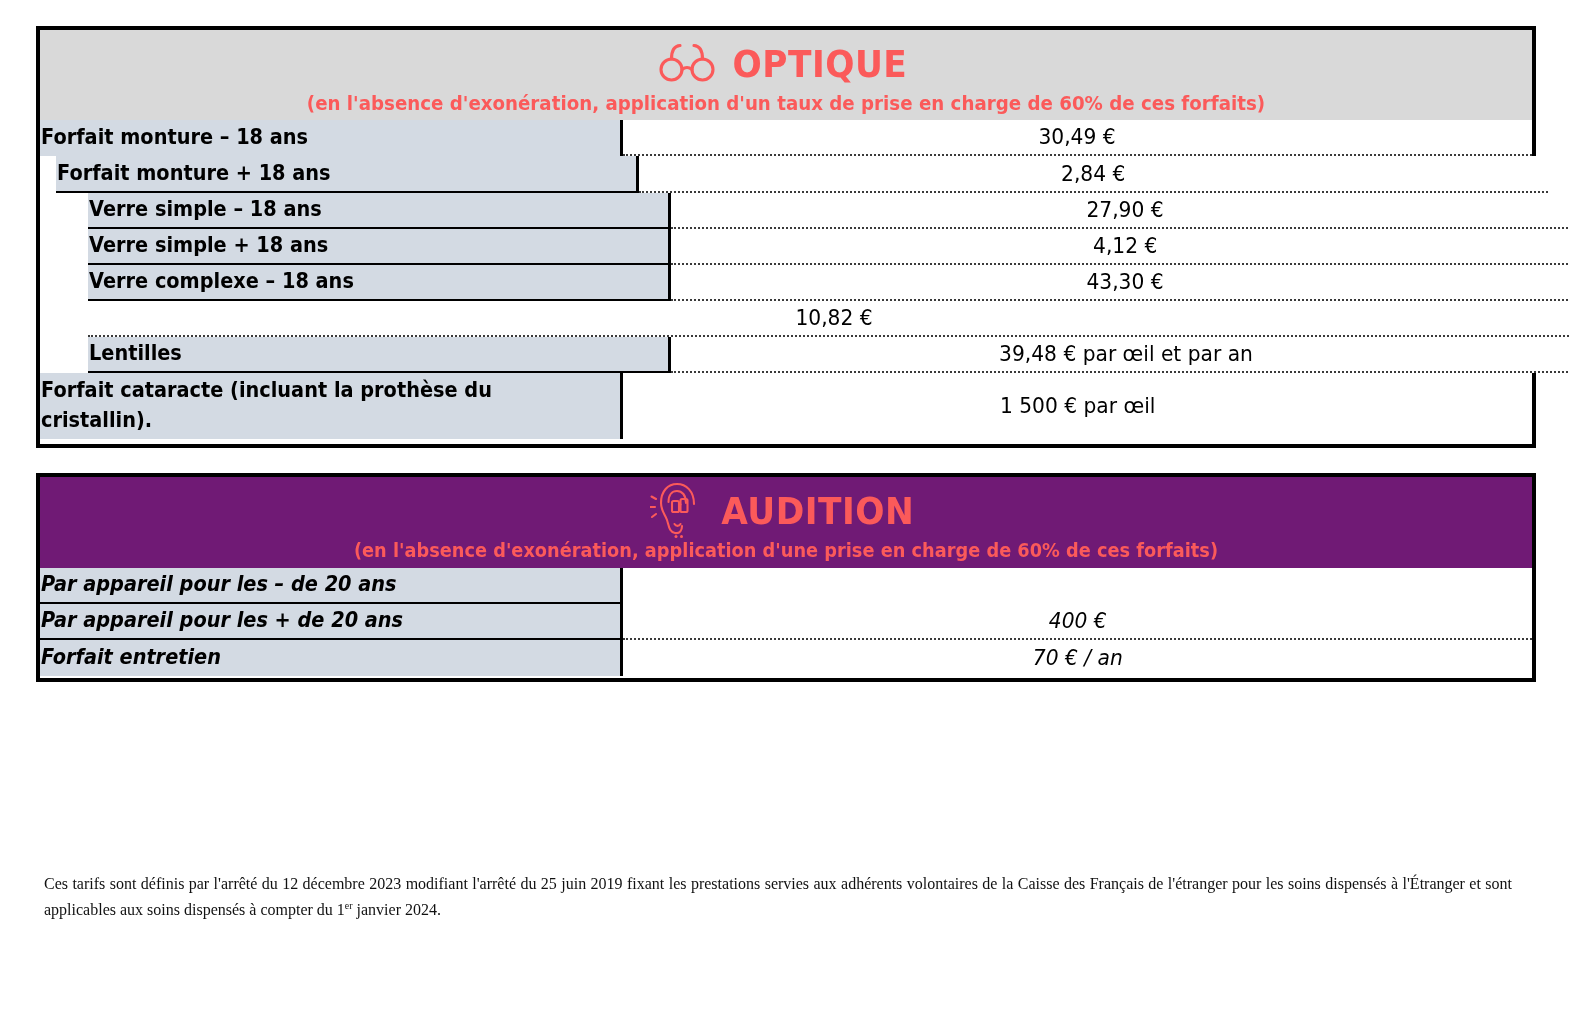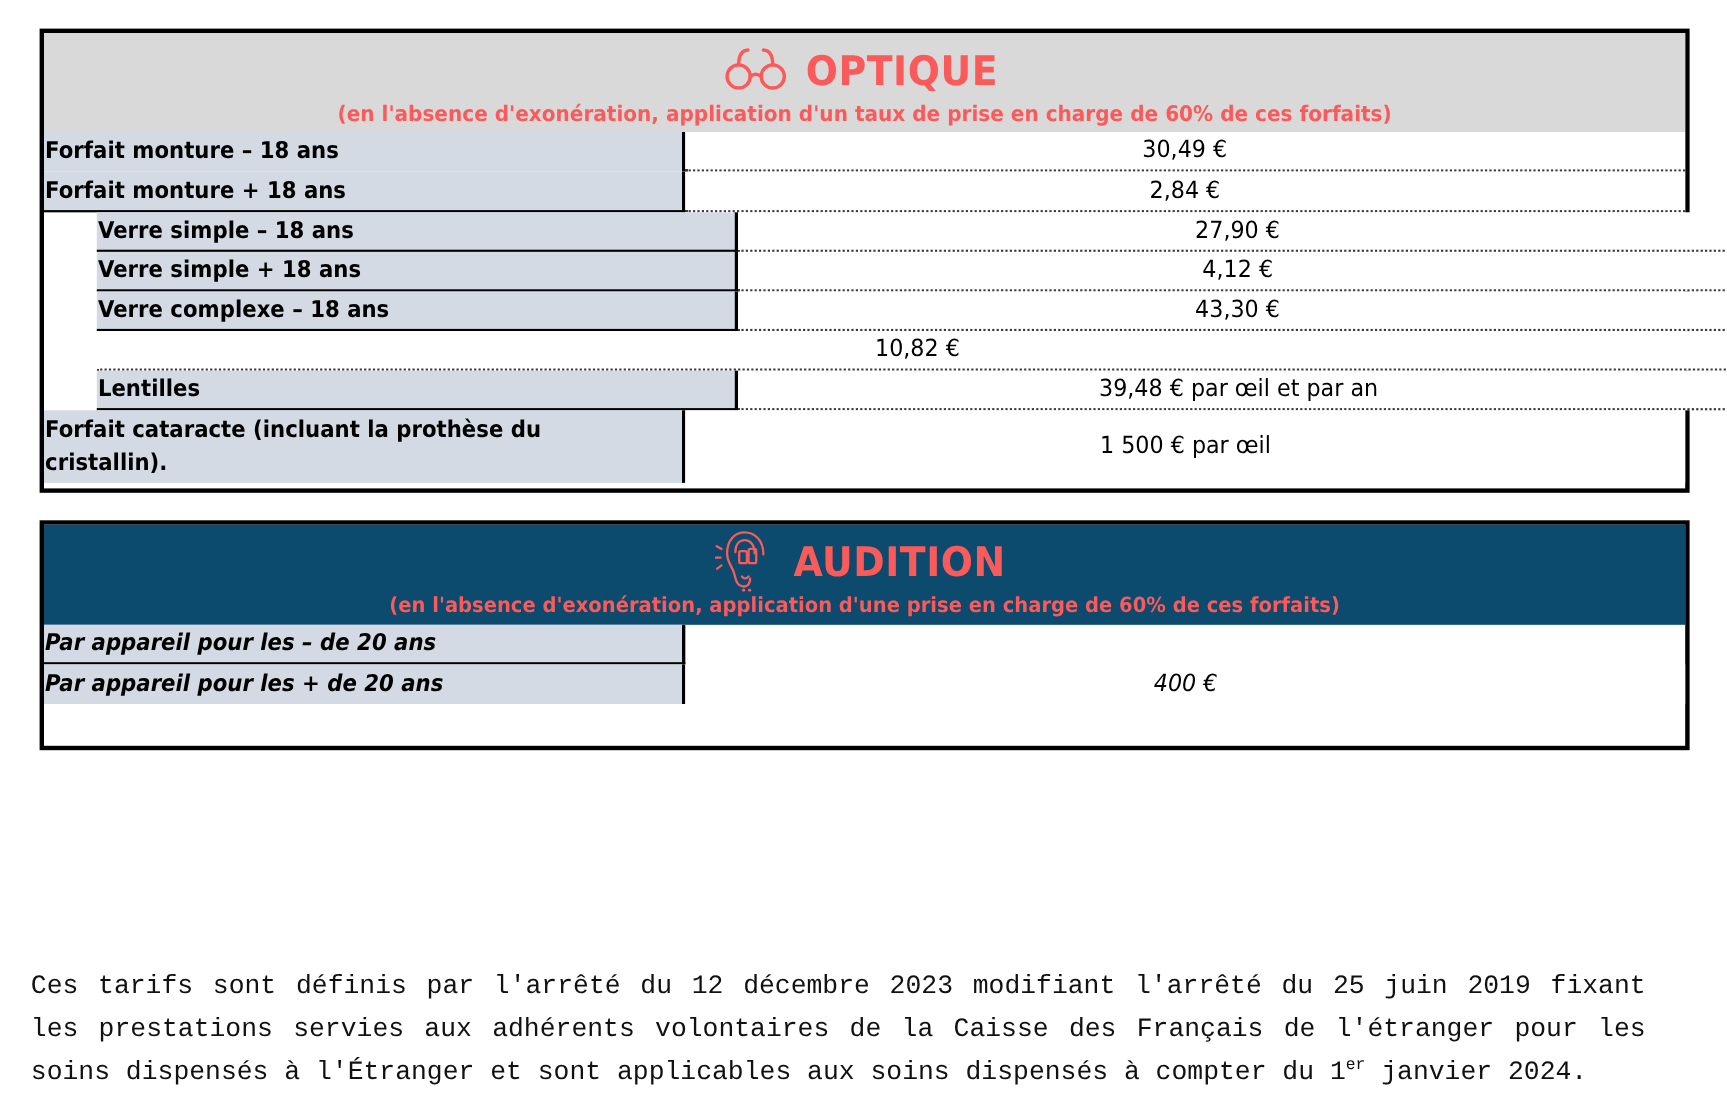--- a/index.html
+++ b/index.html
@@ -48,21 +48,21 @@
     width: 100%;
     box-sizing: border-box;
     text-align: center;
     padding: 4px 0 6px 0;
   }
   .banner-optique {
     background: #d9d9d9;
     height: 90px;
   }
   .banner-audition {
-    background: #0c4a6e;
+    background: #701a75;
     height: 91px;
   }
 
   .banner-title-row {
     display: flex;
     align-items: center;
     justify-content: center;
     gap: 10px;
     height: 60px;
   }
@@ -149,35 +149,35 @@
     font-size: 21.5px;
     color: #000000;
     line-height: 1.3;
     transform: scaleX(0.94);
     transform-origin: center;
     white-space: nowrap;
   }
 
   
   .h-opt-1 { height: 36px; }
-  .h-opt-2 { height: 37px; }
+  .h-opt-2 { height: 37px; margin-left: 16px; }
   .h-opt-std { height: 36px; margin-left: 48px; }
   .h-opt-tall { height: 66px; }
 
   
   .h-aud { height: 36px; font-style: italic; }
 
   
   .note {
     position: absolute;
-    left: 28px;
+    left: 44px;
     top: 855px;
     width: 1468px;
-    font-family: Liberation Mono, monospace;
-    font-size: 24px;
+    font-family: Liberation Serif, serif;
+    font-size: 16px;
     line-height: 1.62;
     color: #111111;
     text-align: justify;
   }
   .note sup {
     font-size: 0.62em;
     vertical-align: super;
     line-height: 0;
   }
 </style>
@@ -318,19 +318,27 @@
 
       <div class="row h-aud">
         <div class="cell-label">
           <span class="label-text">Par appareil pour les + de 20 ans</span>
         </div>
         <div class="cell-value">
           <span class="value-text">400 €</span>
         </div>
       </div>
 
+      <div class="row h-aud">
+        <div class="cell-label">
+          <span class="label-text">Forfait entretien</span>
+        </div>
+        <div class="cell-value">
+          <span class="value-text">70 € / an</span>
+        </div>
+      </div>
 
     </div>
   </div>
 
   <p class="note"><span>Ces tarifs sont définis par l'arrêté du 12 décembre 2023 modifiant l'arrêté du 25 juin 2019 fixant les prestations servies aux adhérents volontaires de la Caisse des Français de l'étranger pour les soins dispensés à l'Étranger et sont applicables aux soins dispensés à compter du 1</span><sup>er</sup><span> janvier 2024.</span></p>
 
 </div>
 
 </body></html>

